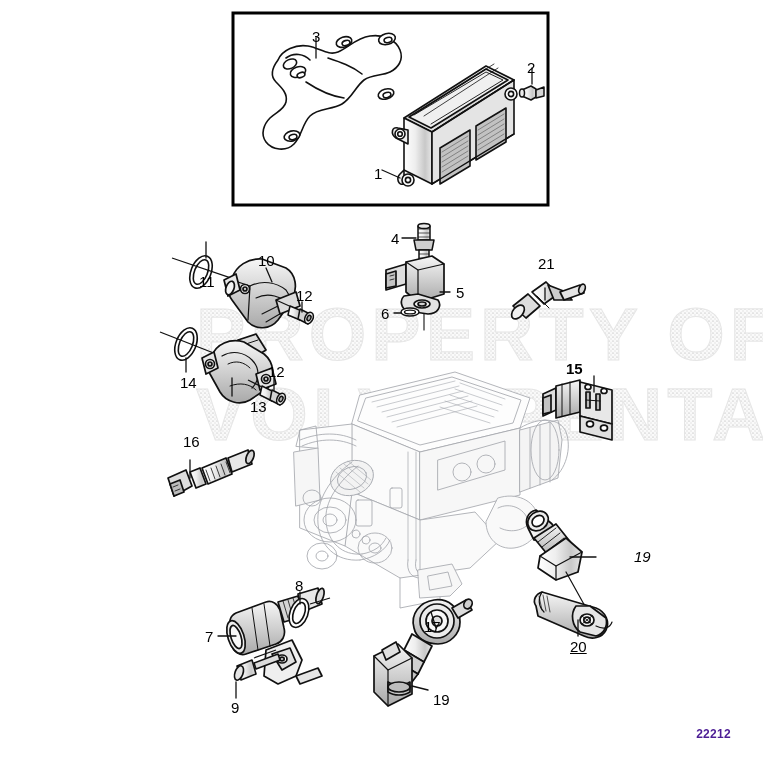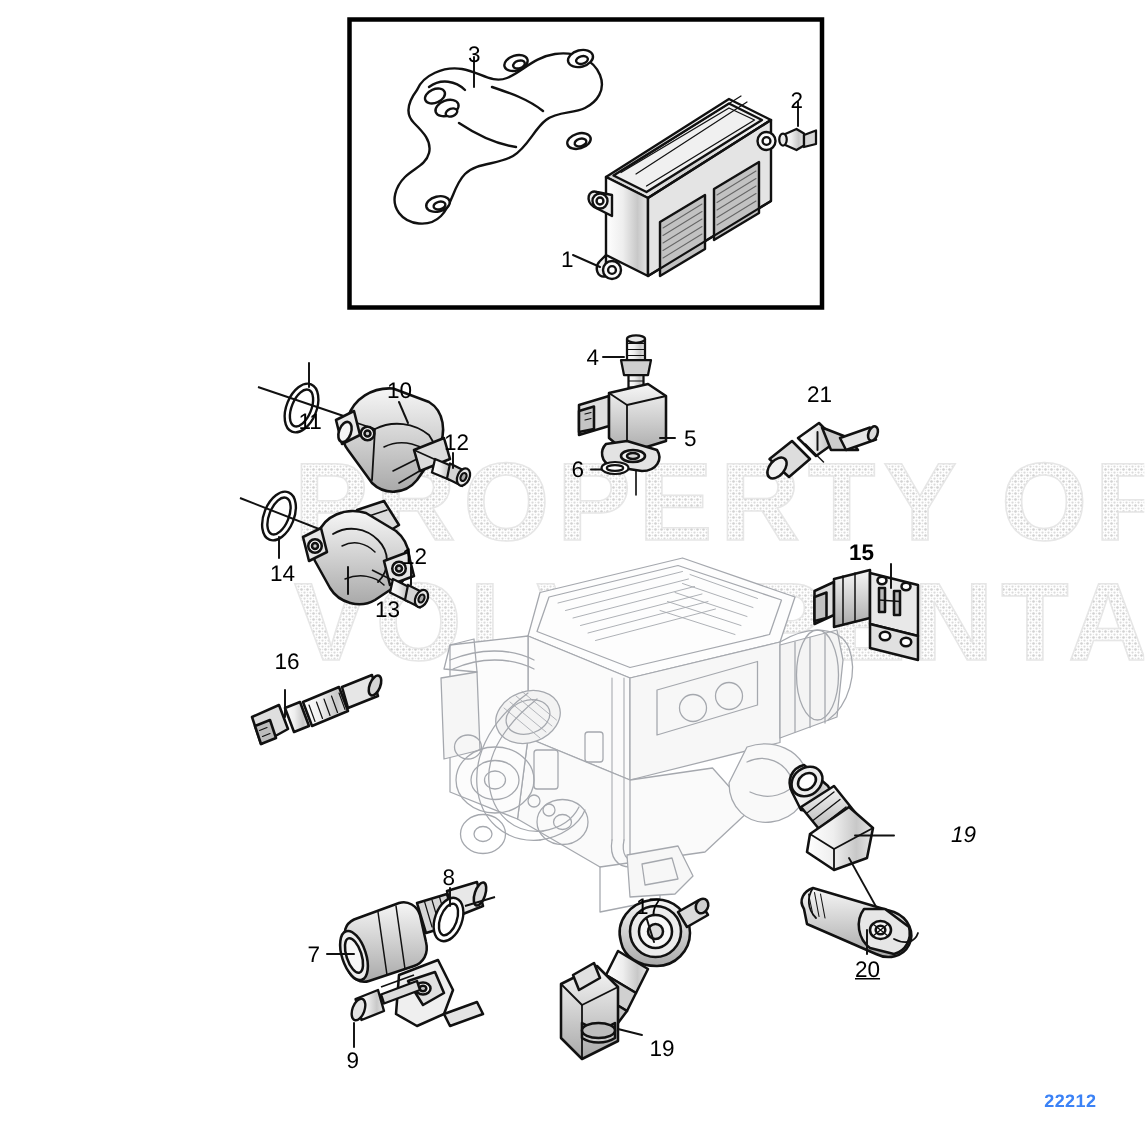--- a/index.html
+++ b/index.html
@@ -34,21 +34,21 @@
     white-space: nowrap;
     user-select: none;
   }
   #ref-number {
     position: absolute;
     right: 32px;
     bottom: 22px;
     font-family: "Liberation Sans", sans-serif;
     font-size: 12px;
     font-weight: 700;
-    color: #3b82f6;
+    color: #4c1d95;
     letter-spacing: 0.3px;
   }
 </style>
 </head>
 <body>
 
 <div id="page">
 
   <svg id="diagram-svg" viewBox="0 0 763 763">
     <defs>
@@ -530,21 +530,21 @@
   <div class="callout" style="left:295px; top:578px;">8</div>
   <div class="callout" style="left:231px; top:700px;">9</div>
   <div class="callout" style="left:258px; top:253px;">10</div>
   <div class="callout" style="left:199px; top:228px;margin-top:46px;">11</div>
   <div class="callout" style="left:296px; top:288px;">12</div>
   <div class="callout" style="left:226px; top:399px;margin-left:24px;">13</div>
   <div class="callout" style="left:180px; top:375px;">14</div>
   <div class="callout" style="left:268px; top:364px;">12</div>
   <div class="callout" style="left:566px; top:361px;font-weight:bold;">15</div>
   <div class="callout" style="left:183px; top:434px;">16</div>
-  <div class="callout" style="left:424px; top:597px;text-align:center;">17</div>
+  <div class="callout" style="left:424px; top:619px;text-align:center;">17</div>
   <div class="callout" style="left:433px; top:692px;">19</div>
   <div class="callout" style="left:634px; top:549px;font-style:italic;">19</div>
   <div class="callout" style="left:570px; top:639px;text-decoration:underline;">20</div>
   <div class="callout" style="left:538px; top:256px;">21</div>
 
   <div id="ref-number">22212</div>
 
 </div>
 
 </body></html>

